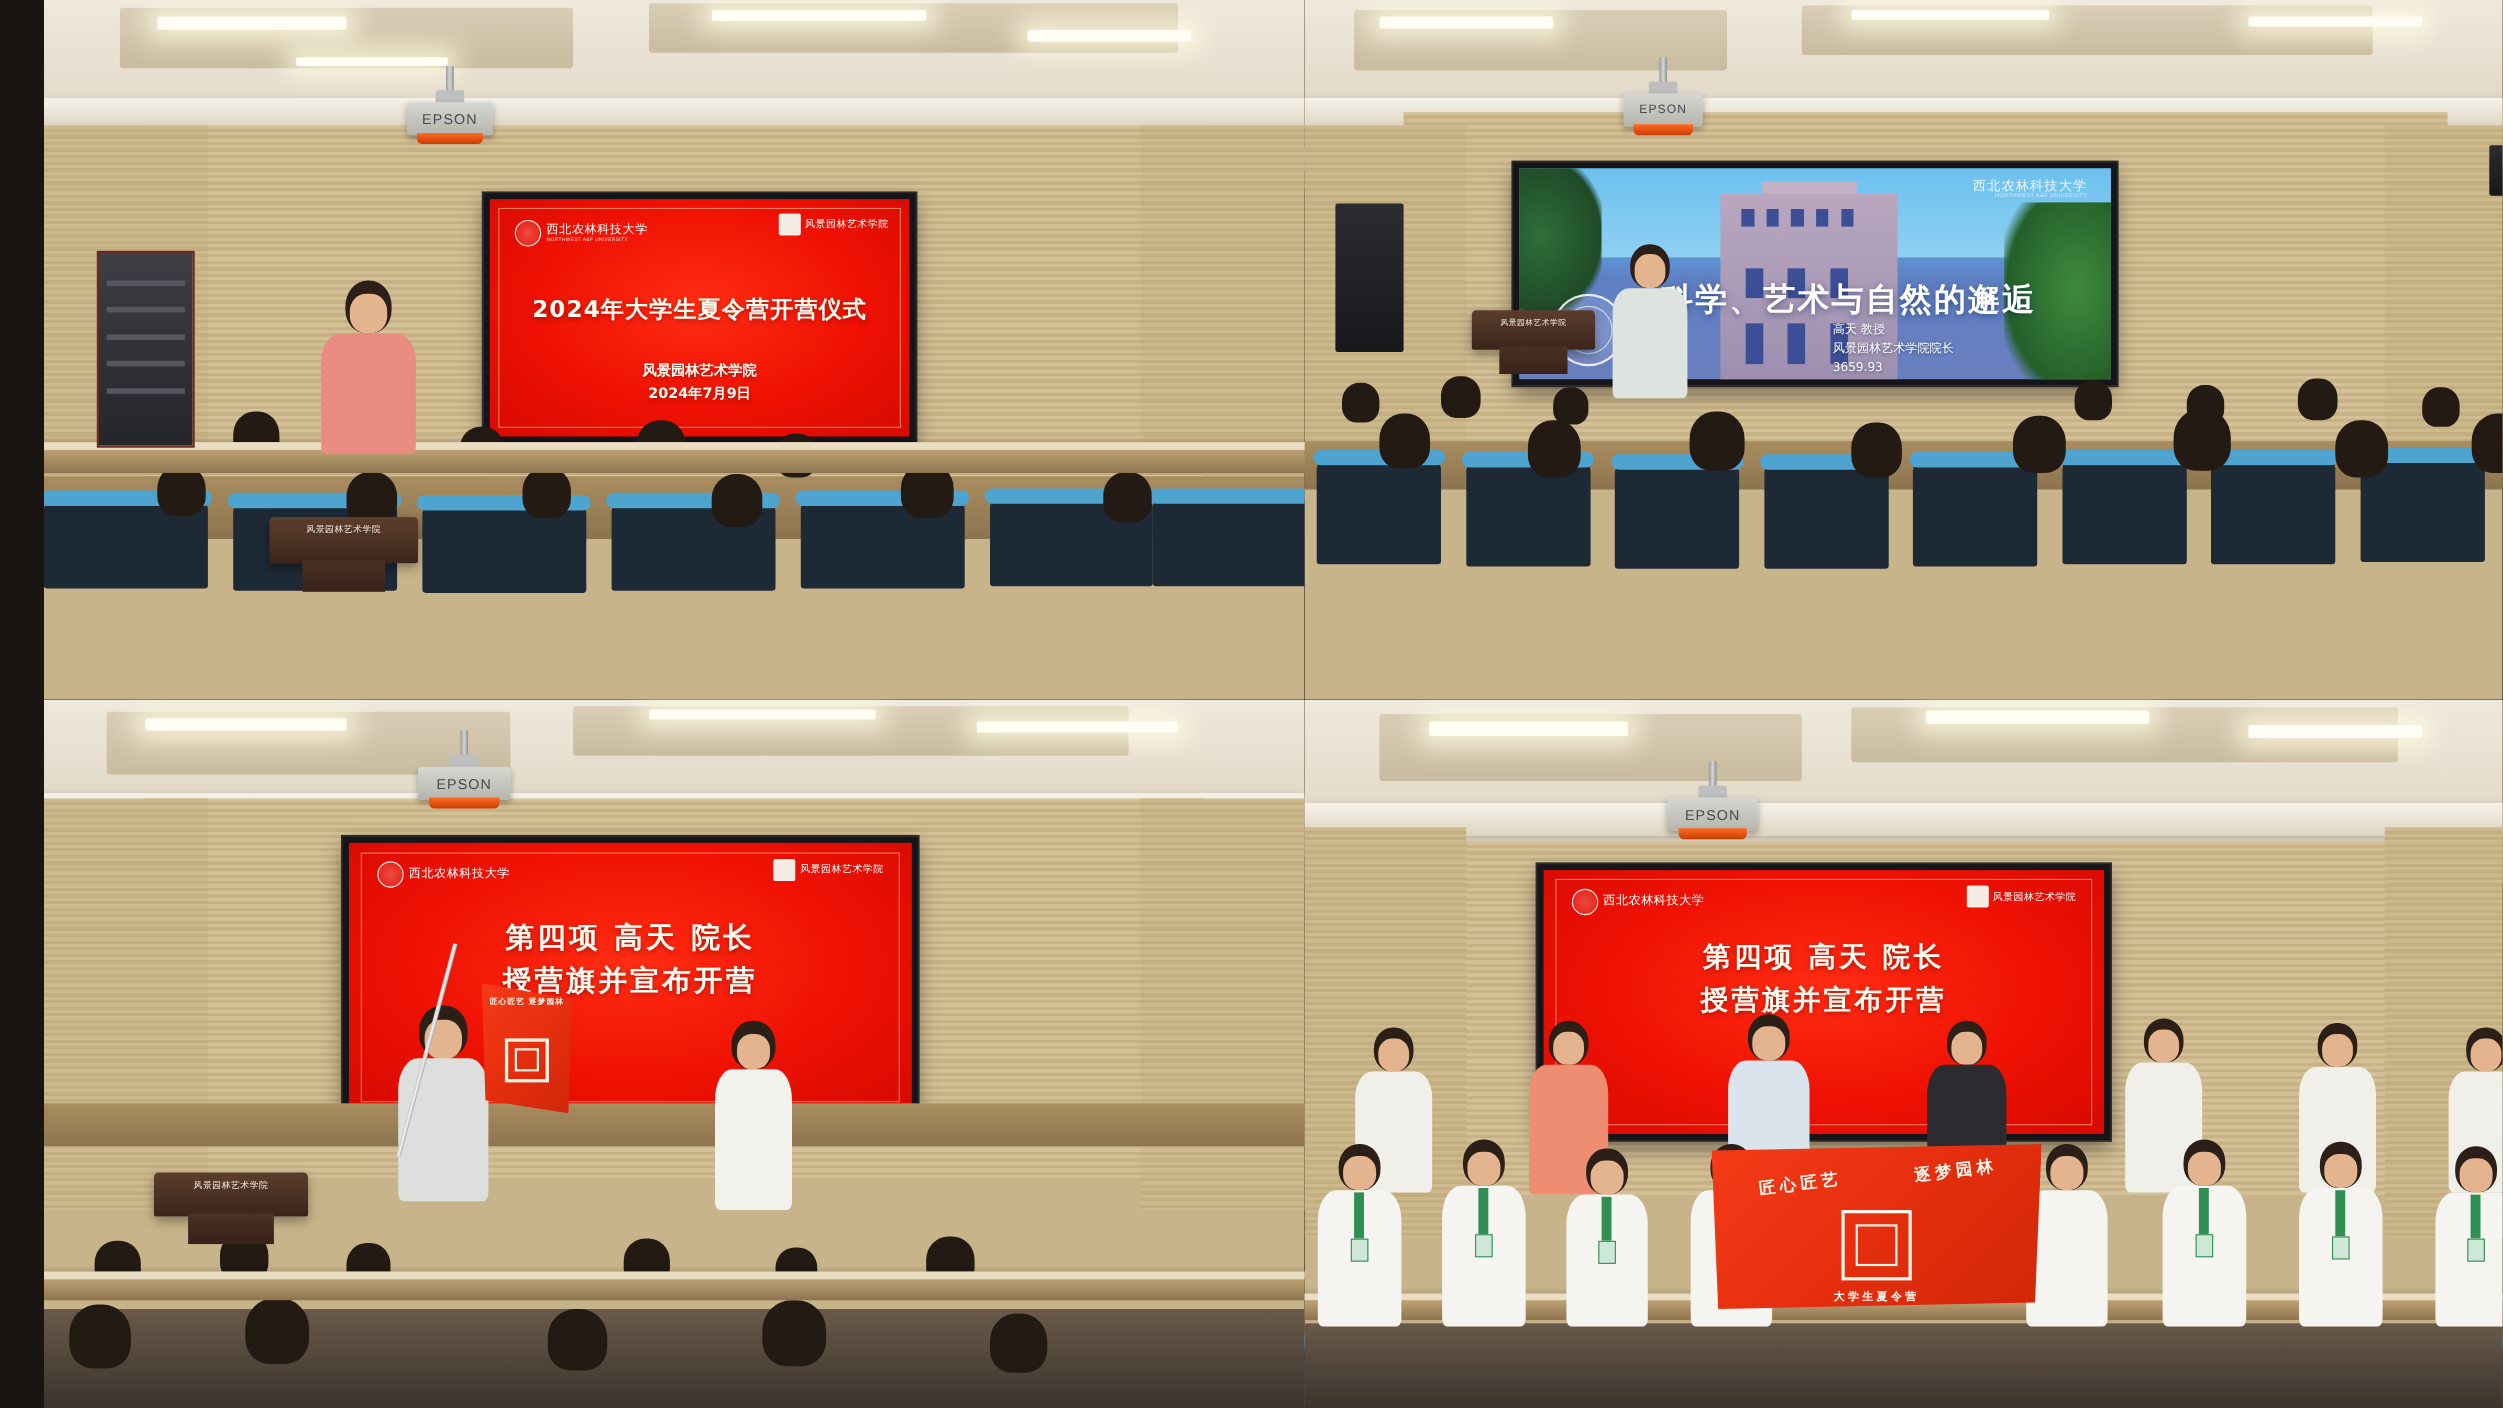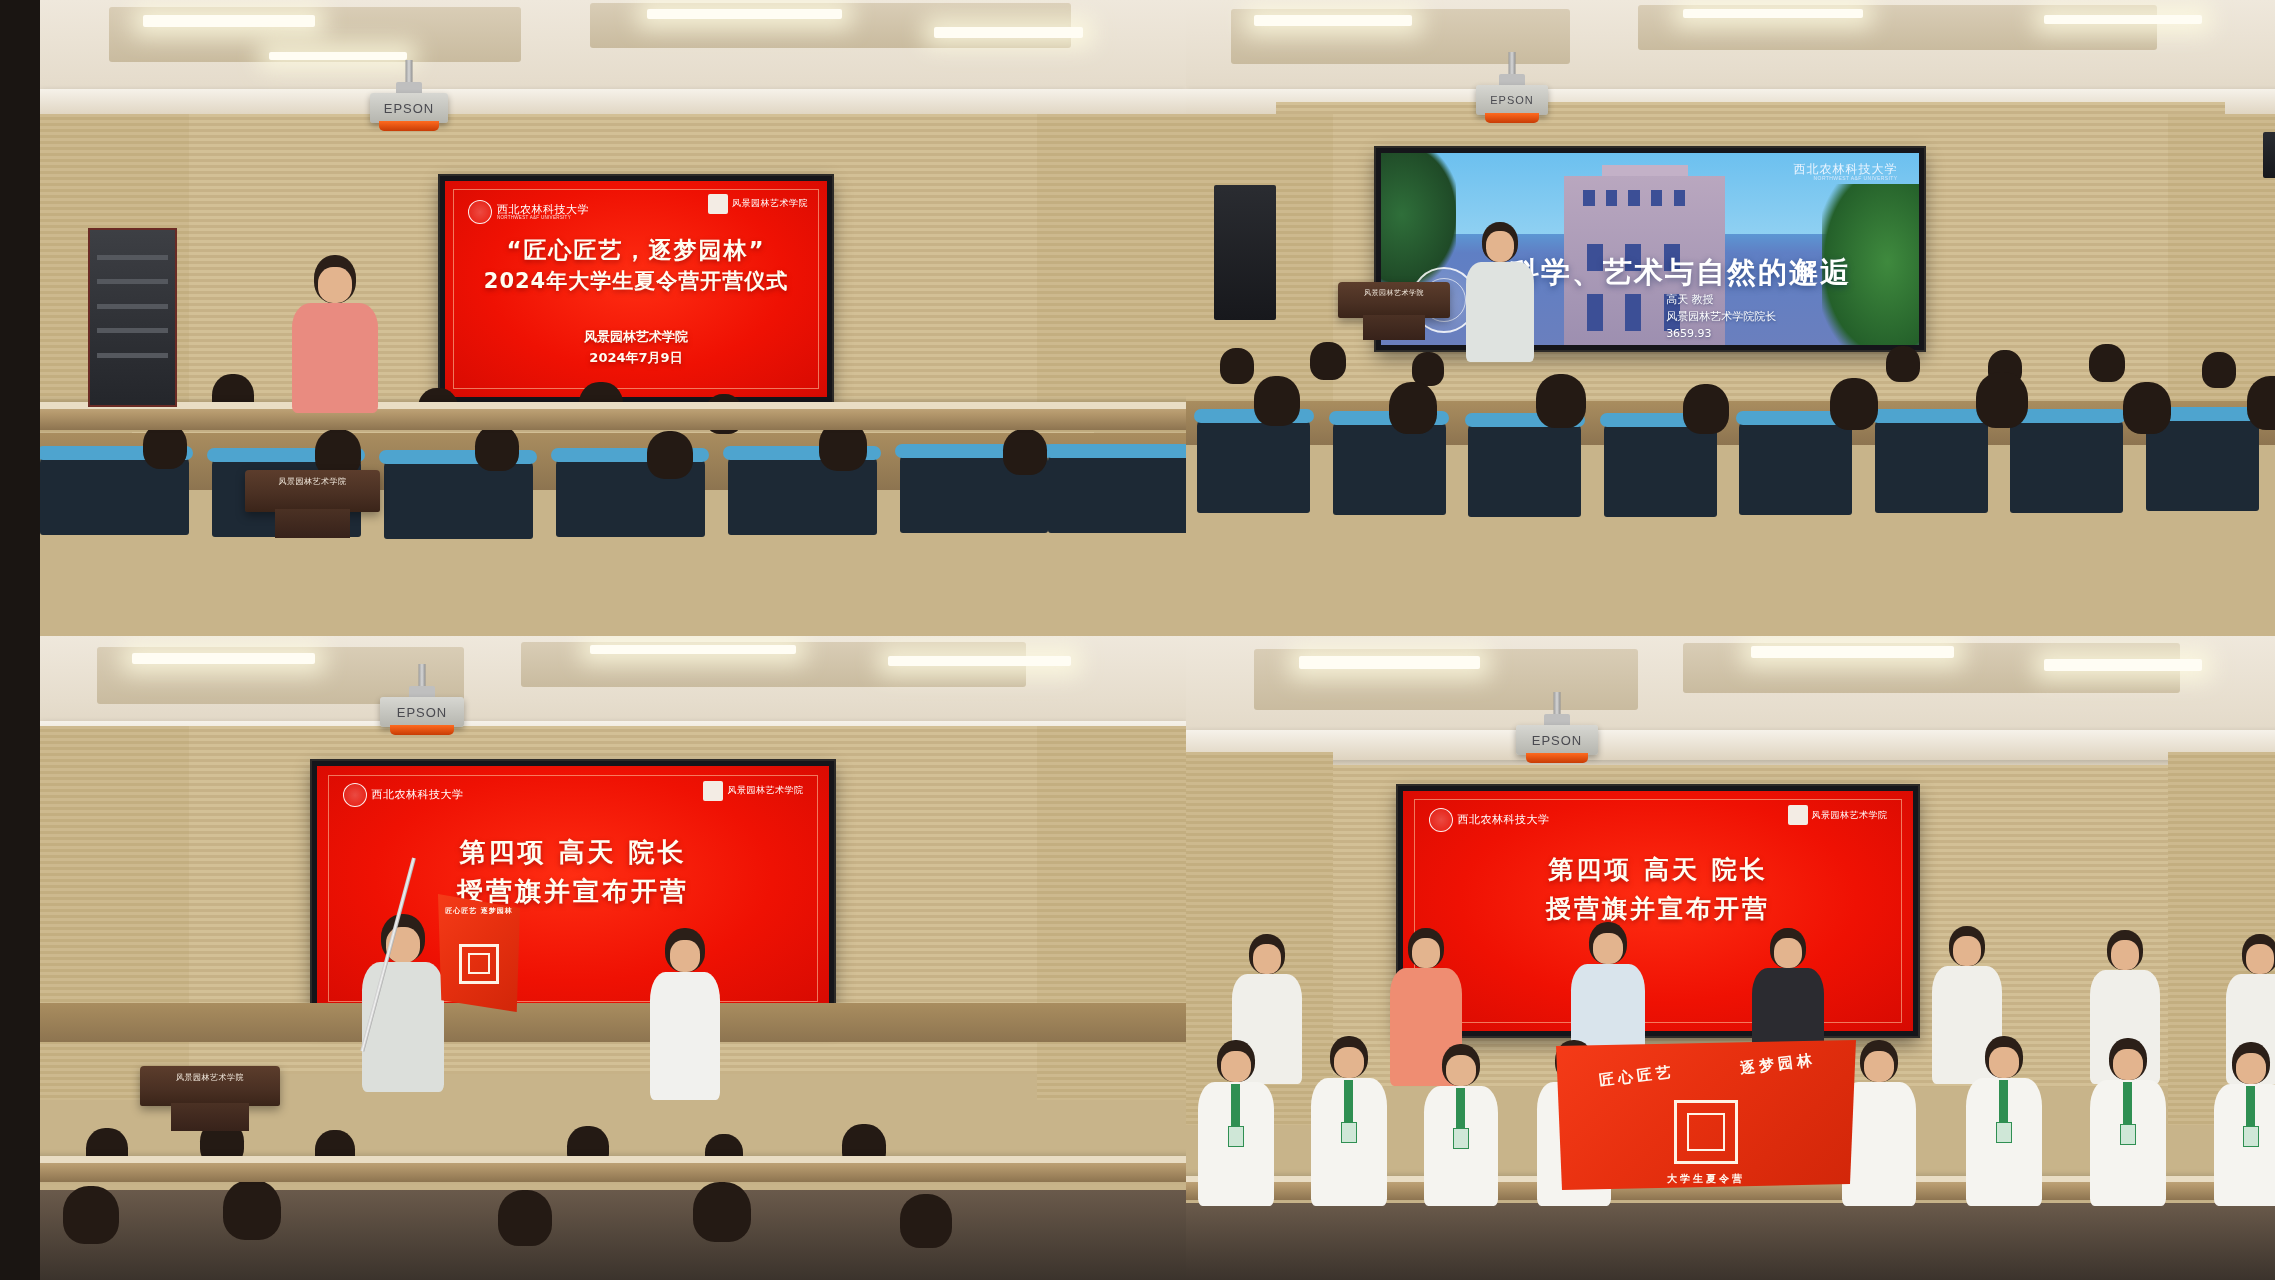--- a/index.html
+++ b/index.html
@@ -517,21 +517,20 @@
             <span class="logo-cn">西北农林科技大学</span>
             <span class="logo-en">NORTHWEST A&amp;F UNIVERSITY</span>
           </div>
         </div>
 
         <div class="logo-college" style="right:5%;top:6%;">
           <div class="logo-mark"></div>
           <span class="logo-cn" style="font-size:9px;">风景园林艺术学院</span>
         </div>
 
-        <div class="slide-title-main" style="top:25%;font-size:23px;letter-spacing:2px;">“匠心匠艺，逐梦园林”</div>
         <div class="slide-title-main" style="top:40%;font-size:21px;letter-spacing:1px;">2024年大学生夏令营开营仪式</div>
         <div class="slide-sub" style="top:68%;font-size:13px;">风景园林艺术学院</div>
         <div class="slide-sub" style="top:78%;font-size:13px;">2024年7月9日</div>
       </div>
 
       <div class="rack" style="left:48px;top:228px;width:85px;height:175px;">
         <div class="rack-slot" style="top:14%;"></div>
         <div class="rack-slot" style="top:28%;"></div>
         <div class="rack-slot" style="top:42%;"></div>
         <div class="rack-slot" style="top:56%;"></div>

